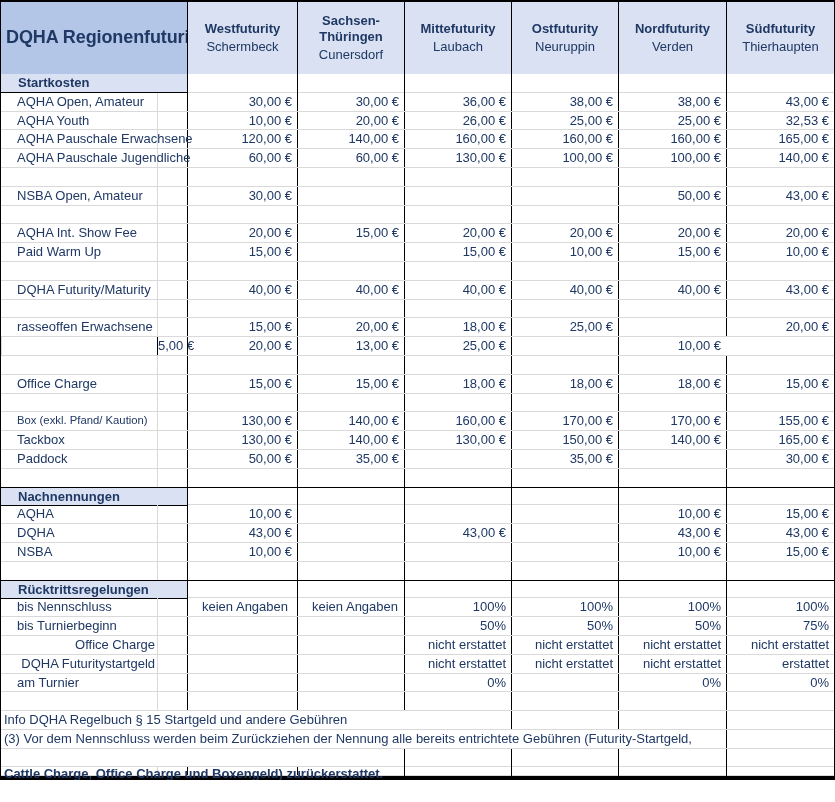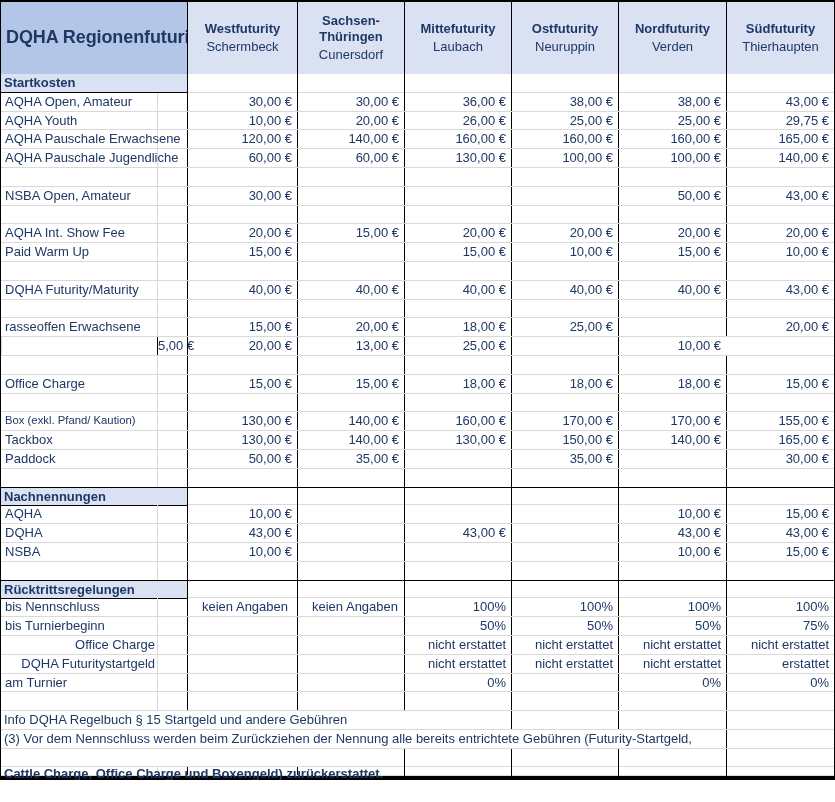--- a/index.html
+++ b/index.html
@@ -27,28 +27,28 @@
   }
   .hcol {
     background:var(--hcbg,#D9E1F2); border-left:1px solid #000;
     display:flex; flex-direction:column; justify-content:center; align-items:center;
     text-align:center; white-space:normal; padding:2px 3px;
   }
   .hname { font-weight:700; font-size:13px; line-height:16px; }
   .hloc  { font-size:13px; line-height:16px; margin-top:2px; }
   .colline { border-left:1px solid #000; }
   .spacer  { border-left:1px solid var(--grid,#D9D9D9); }
-  .lbl { padding-left:4px; position:relative; z-index:1; overflow:visible; }
+  .lbl { padding-left:16px; position:relative; z-index:1; overflow:visible; }
   .lbl.r { text-align:right; padding-right:2px; padding-left:0; }
   .lbl.small { font-size:11.3px; }
   .val { text-align:right; padding-right:5px; }
   .val.left { text-align:left; padding-left:14px; }
   .seclbl {
     grid-column:1/3; background:var(--hcbg,#D9E1F2);
-    font-weight:700; padding-left:3px; border-bottom:1px solid #000;
+    font-weight:700; padding-left:17px; border-bottom:1px solid #000;
   }
   .row.topline { border-top:1px solid #000; margin-top:-1px; }
   .ftext { padding-left:3px; position:relative; z-index:1; overflow:visible; }
   .ftext.bold { font-weight:700; }
   .row.short { height:9px; }
   .bottom-bar { height:4px; background:#000; }
 </style>
 </head>
 <body>
 
@@ -101,21 +101,21 @@
         <div class="cell val colline">43,00 €</div>
       </div>
       <div class="row item">
         <div class="cell lbl">AQHA Youth</div>
         <div class="cell spacer"></div>
         <div class="cell val colline">10,00 €</div>
         <div class="cell val colline">20,00 €</div>
         <div class="cell val colline">26,00 €</div>
         <div class="cell val colline">25,00 €</div>
         <div class="cell val colline">25,00 €</div>
-        <div class="cell val colline">29,75 €</div>
+        <div class="cell val colline">32,53 €</div>
       </div>
       <div class="row item">
         <div class="cell lbl">AQHA Pauschale Erwachsene</div>
         <div class="cell spacer"></div>
         <div class="cell val colline">120,00 €</div>
         <div class="cell val colline">140,00 €</div>
         <div class="cell val colline">160,00 €</div>
         <div class="cell val colline">160,00 €</div>
         <div class="cell val colline">160,00 €</div>
         <div class="cell val colline">165,00 €</div>

